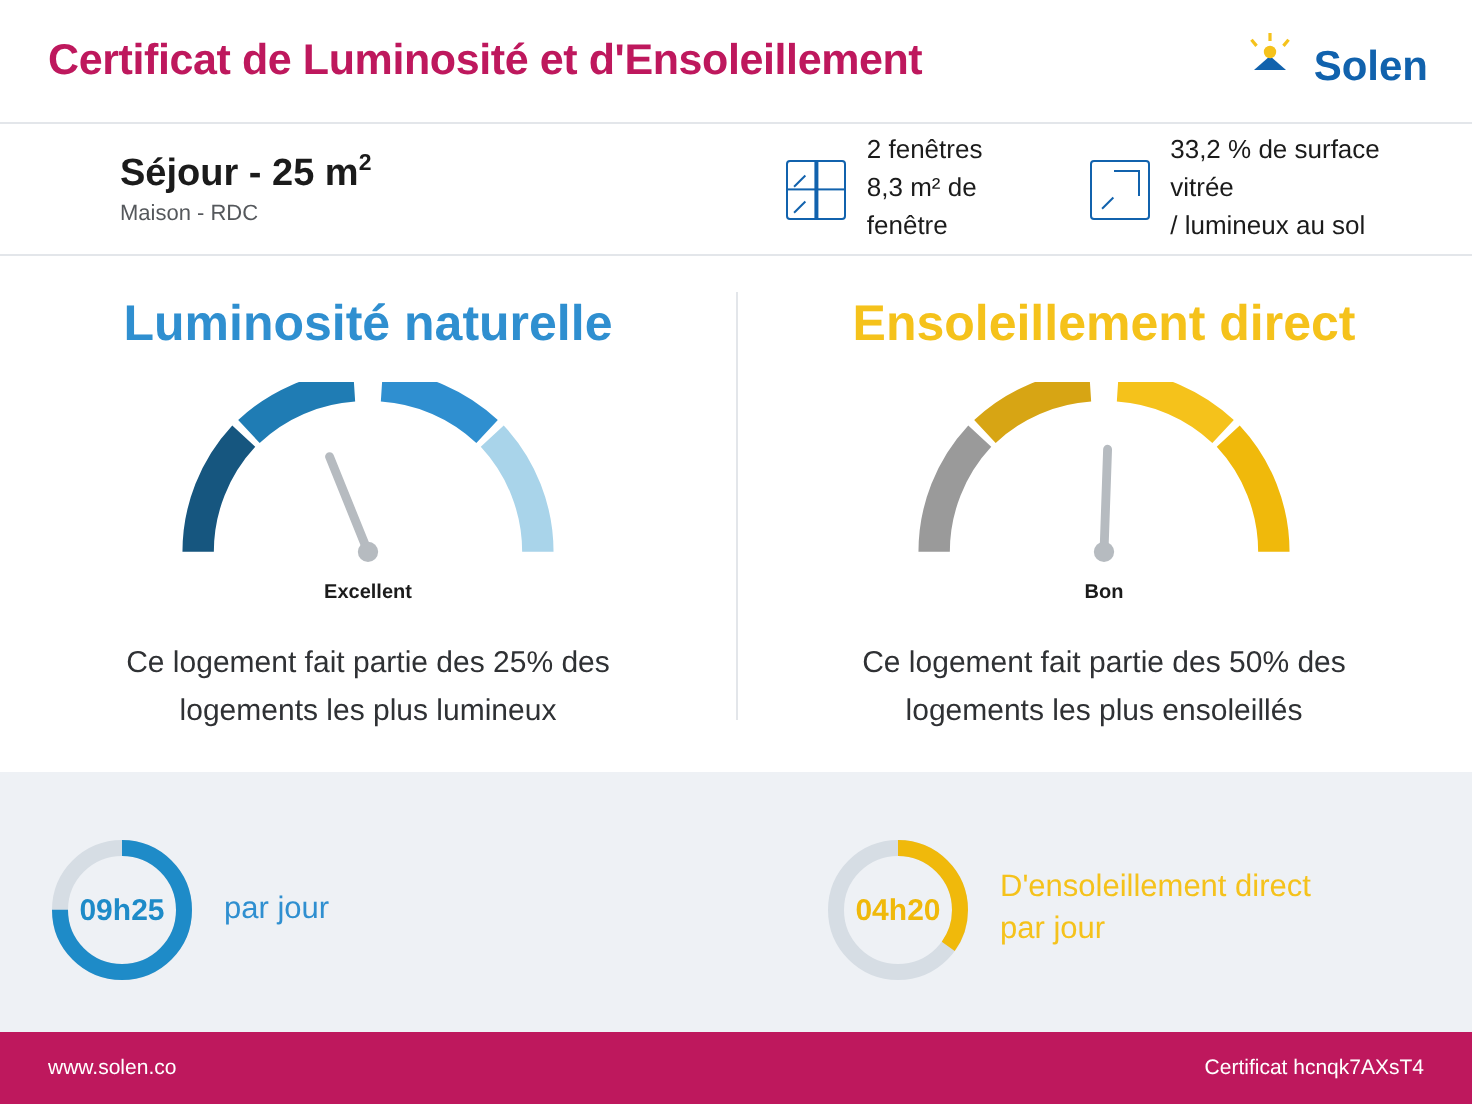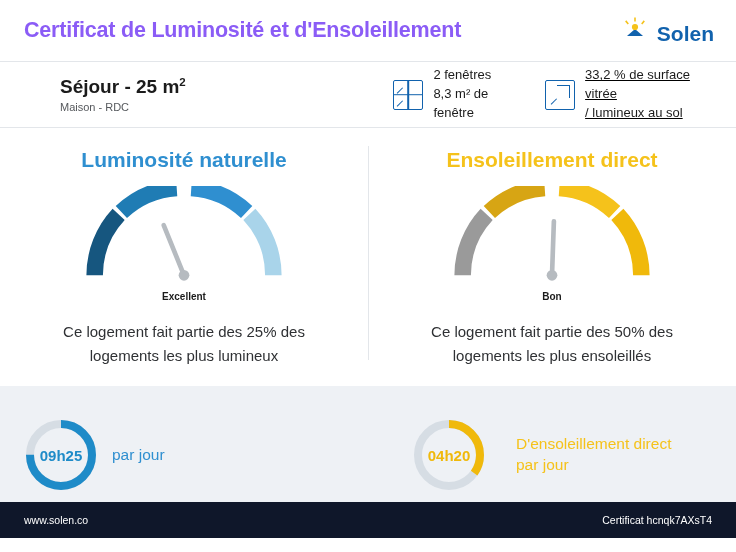--- a/index.html
+++ b/index.html
@@ -13,42 +13,42 @@
   .page { width: 736px; height: 552px; position: relative; background:#fff; }
 
   
   .header {
     height: 62px;
     display: flex; align-items: center; justify-content: space-between;
     padding: 0 22px 0 24px;
     border-bottom: 1px solid #e3e6ea;
   }
   .header-title {
-    color: #8b5cf6;
+    color: #be185d;
     font-size: 21.5px;
     font-weight: bold;
     letter-spacing: -0.2px;
   }
   .brand { display: flex; align-items: flex-end; gap: 9px; }
   .brand-name { color: #1162ad; font-size: 21px; font-weight: bold; }
 
   
   .subheader {
     height: 66px;
     display: flex; align-items: center;
     padding: 0 24px;
     border-bottom: 1px solid #e3e6ea;
   }
   .room-block { width: 360px; margin-left: 36px; }
   .room-title { font-size: 19px; font-weight: bold; color: #1b1b1b; }
   .room-title sup { font-size: 11.5px; vertical-align: super; }
   .room-sub { font-size: 11px; color: #55585c; margin-top: 3px; }
 
   .metric { display: flex; align-items: center; gap: 10px; }
-  .metric + .metric { margin-left: 23px; text-decoration: underline; }
+  .metric + .metric { margin-left: 23px; }
   .metric-text { font-size: 13px; color: #1b1b1b; line-height: 1.45; }
 
   .icon-box {
     width: 30px; height: 30px;
     border: 1.6px solid #1162ad;
     border-radius: 2px;
     position: relative;
     flex: 0 0 auto;
   }
   .icon-box.window::before {
@@ -80,56 +80,56 @@
   }
   .gauge-col {
     flex: 1 1 50%;
     display: flex; flex-direction: column; align-items: center;
     position: relative;
   }
   .gauge-col + .gauge-col::before {
     content: ""; position: absolute; left: 0; top: 6px; bottom: 8px;
     width: 1px; background: #e3e6ea;
   }
-  .gauge-heading { font-size: 21px; font-weight: bold; margin-top: 8px; }
+  .gauge-heading { font-size: 25px; font-weight: bold; margin-top: 8px; }
   .gauge-heading.blue { color: #2f8fd0; }
   .gauge-heading.yellow { color: #f5c21b; }
   .gauge-svg { margin-top: 14px; }
   .gauge-label { font-size: 10px; font-weight: bold; color: #1b1b1b; margin-top: 4px; }
   .gauge-desc {
     font-size: 15px; color: #2f3134; text-align: center;
     margin-top: 18px; width: 310px; line-height: 1.6;
   }
 
   
   .averages {
     position: absolute; left: 0; right: 0; bottom: 36px; top: 386px;
     background: #eef1f5;
     padding: 14px 24px 0 24px;
   }
   .averages-title { font-size: 12.5px; color: #2f3134; }
   .avg-row { display: flex; margin-top: 18px; }
   .avg-item { display: flex; align-items: center; width: 50%; }
-  .avg-item.second { padding-left: 44px; gap: 16px; }
+  .avg-item.second { padding-left: 44px; }
   .donut { position: relative; width: 74px; height: 74px; flex: 0 0 auto; }
   .donut span {
     position: absolute; inset: 0;
     display: flex; align-items: center; justify-content: center;
     font-size: 15px; font-weight: bold;
   }
   .donut.blue span { color: #1e8bc8; }
   .donut.yellow span { color: #f0b90b; }
   .avg-text { margin-left: 14px; font-size: 15.5px; line-height: 1.35; }
   .avg-text.blue { color: #2f8fd0; }
   .avg-text.yellow { color: #f5c21b; }
 
   
   .footer {
-    position: absolute; left: 0; right: 0; bottom: 14px; height: 36px;
-    background: #0f172a; color: #ffffff;
+    position: absolute; left: 0; right: 0; bottom: 0; height: 36px;
+    background: #be185d; color: #ffffff;
     display: flex; align-items: center; justify-content: space-between;
     padding: 0 24px;
     font-size: 10.5px;
   }
 </style>
 </head>
 <body>
 
 <div class="page">
 

